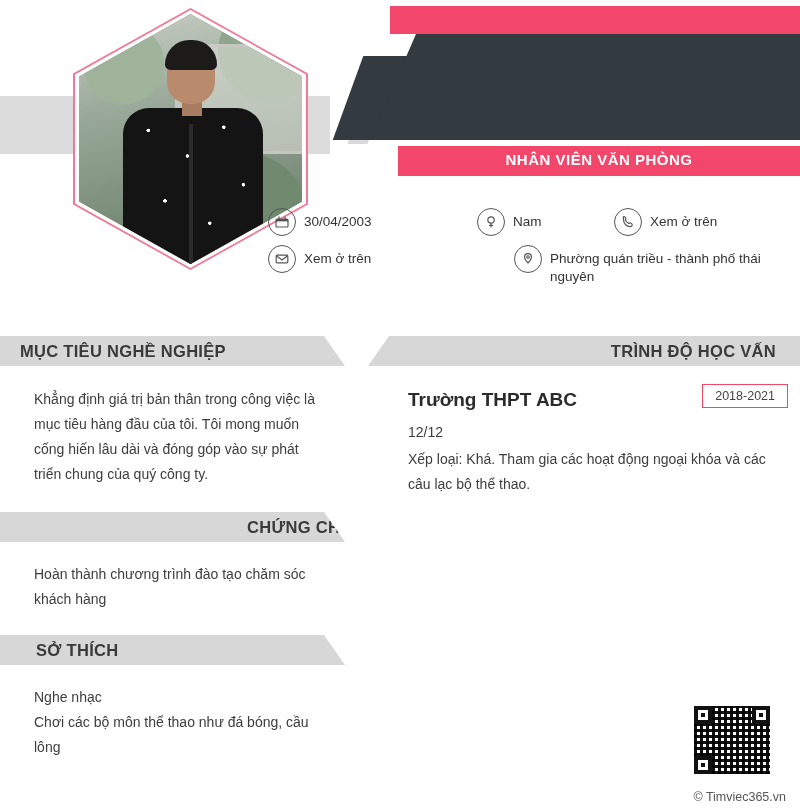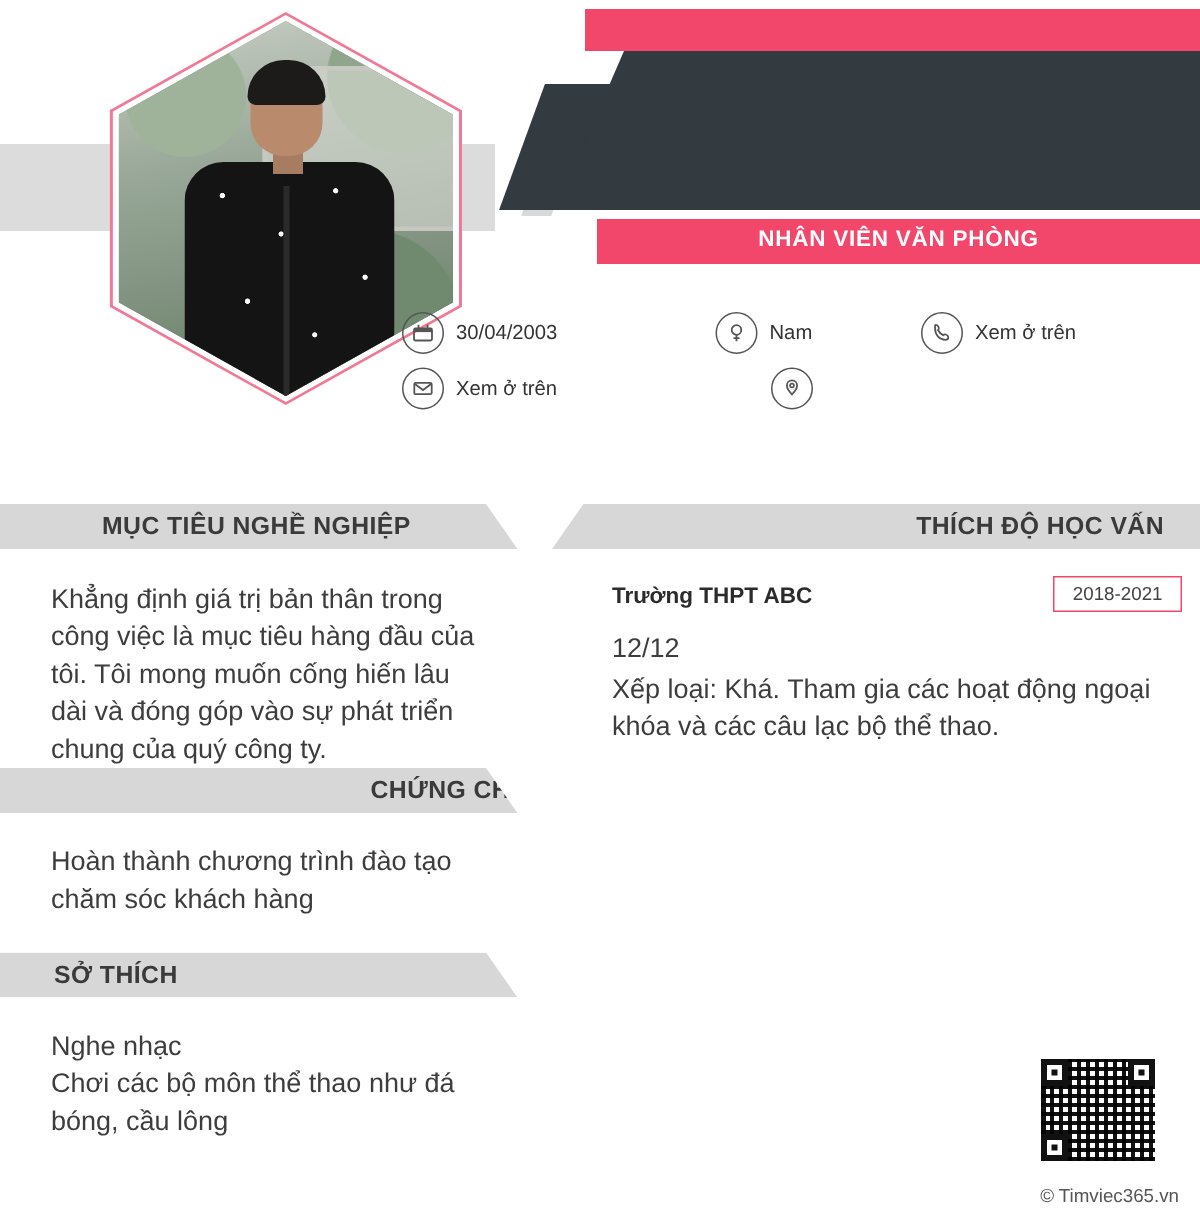--- a/index.html
+++ b/index.html
@@ -211,39 +211,39 @@
   .sec-right {
     left: 368px; width: 432px;
     clip-path: polygon(21px 0, 432px 0, 432px 30px, 0 30px);
     text-align: right;
   }
   .sec-right .txt { margin-right: 24px; display: block; }
 
   
   .body-txt {
     position: absolute;
-    font-size: 18px;
+    font-size: 14px;
     line-height: 25px;
     color: #3d3d3d;
   }
 
   
-  #sec-goal      { top: 336px; padding-left: 48px; }
+  #sec-goal      { top: 336px; }
   #goal-text     { left: 34px; top: 387px; width: 290px; }
   #sec-cert      { top: 512px; text-align: right; }
   #cert-text     { left: 34px; top: 562px; width: 290px; }
   #sec-hobby     { top: 635px; padding-left: 16px; }
   #hobby-text    { left: 34px; top: 685px; width: 290px; }
 
   
   #sec-edu       { top: 336px; }
   .edu-school {
     position: absolute;
     left: 408px; top: 389px;
-    font-size: 15px; font-weight: bold; color: #2b2b2b;
+    font-size: 19px; font-weight: bold; color: #2b2b2b;
   }
   .edu-year {
     position: absolute;
     right: 12px; top: 384px;
     border: 1px solid #f2476a;
     color: #444;
     font-size: 12.5px;
     padding: 4px 12px;
   }
   #edu-grade  { left: 408px; top: 420px; width: 360px; }
@@ -353,41 +353,42 @@
     <span class="c-txt">Xem ở trên</span>
   </div>
 
   <div class="c-row" style="left:246px; top:37px;">
     <span class="c-ico">
       <svg width="16" height="16" viewBox="0 0 16 16">
         <path d="M8 2.6c2 0 3.4 1.5 3.4 3.4 0 2.4-3.4 6-3.4 6s-3.4-3.6-3.4-6c0-1.9 1.4-3.4 3.4-3.4z" fill="none" stroke="#555" stroke-width="1.2"></path>
         <circle cx="8" cy="6" r="1.3" fill="none" stroke="#555" stroke-width="1.1"></circle>
       </svg>
     </span>
+    <span class="c-txt wrap">Phường quán triều - thành phố thái nguyên</span>
   </div>
 </div>
 
 <div class="sec-head sec-left" id="sec-goal">
   <span class="txt">MỤC TIÊU NGHỀ NGHIỆP</span>
 </div>
 <div class="body-txt" id="goal-text">Khẳng định giá trị bản thân trong công việc là mục tiêu hàng đầu của tôi. Tôi mong muốn cống hiến lâu dài và đóng góp vào sự phát triển chung của quý công ty.</div>
 
 <div class="sec-head sec-left" id="sec-cert">
   <span class="txt">CHỨNG CHỈ</span>
 </div>
 <div class="body-txt" id="cert-text">Hoàn thành  chương trình  đào tạo chăm sóc khách hàng</div>
 
 <div class="sec-head sec-left" id="sec-hobby">
   <span class="txt">SỞ THÍCH</span>
 </div>
 <div class="body-txt" id="hobby-text" style="white-space:pre-line;">Nghe nhạc
 Chơi các bộ môn thể thao như đá bóng, cầu lông</div>
 
 <div class="sec-head sec-right" id="sec-edu">
-  <span class="txt">THÍCH ĐỘ HỌC VẤN</span>
+  <span class="txt">TRÌNH ĐỘ HỌC VẤN</span>
 </div>
 <div class="edu-school">Trường THPT ABC</div>
 <div class="edu-year">2018-2021</div>
 <div class="body-txt" id="edu-grade">12/12</div>
 <div class="body-txt" id="edu-note">Xếp loại: Khá. Tham gia các hoạt động ngoại khóa và các câu lạc bộ thể thao.</div>
 
 <div class="qr">
   <span class="fp tl"></span>
   <span class="fp tr"></span>
   <span class="fp bl"></span>

